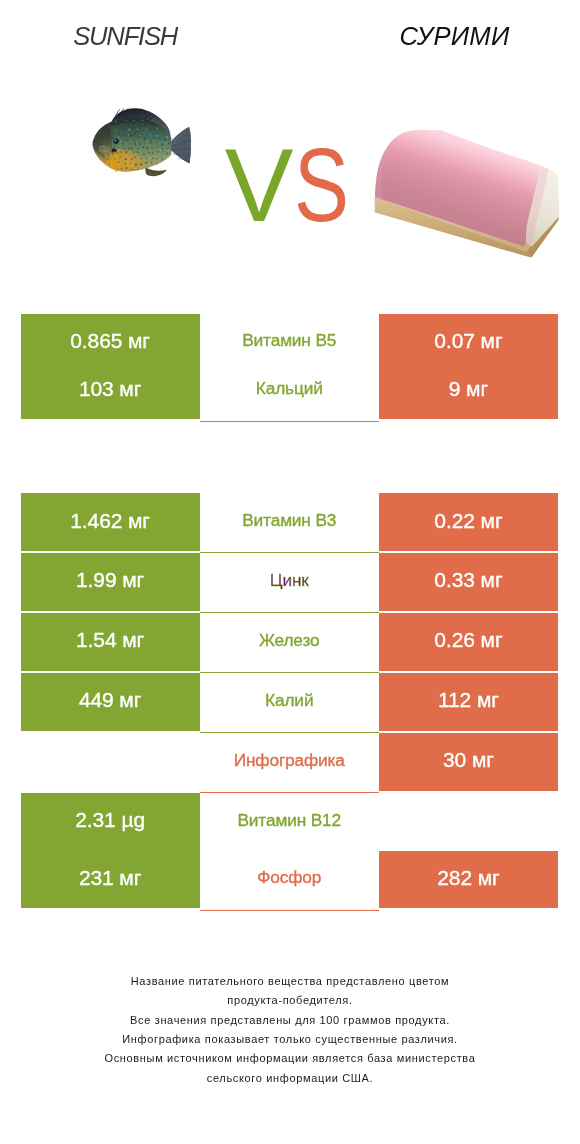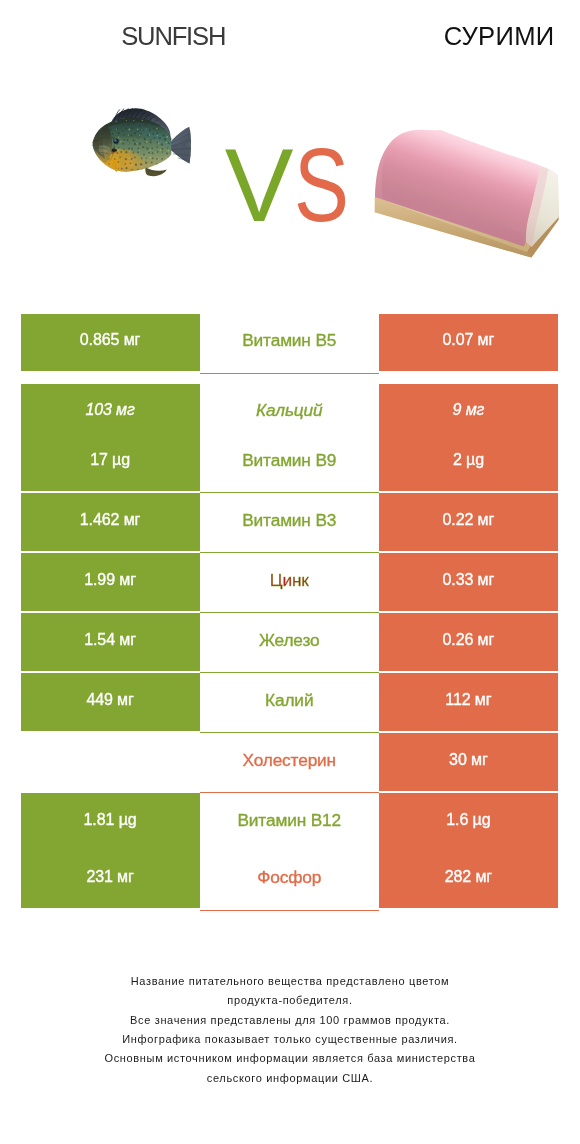--- a/index.html
+++ b/index.html
@@ -1,38 +1,38 @@
 <!DOCTYPE html>
 <html><head>
 <meta charset="utf-8">
 <style>
   html,body{margin:0;padding:0;}
   body{width:580px;height:1144px;background:#ffffff;font-family:"Liberation Sans",sans-serif;}
   .page{position:relative;width:580px;height:1144px;overflow:hidden;background:#fff;}
 
   
-  .title{position:absolute;text-align:right;white-space:nowrap;line-height:26px;}
+  .title{position:absolute;text-align:center;white-space:nowrap;line-height:26px;font-style:italic;}
   .title-left {left:25.2px;  top:23px; width:200px; color:#3a3a3a; font-weight:300; font-size:25.6px; letter-spacing:-1.2px;}
   .title-right{left:354.5px; top:23px; width:200px; color:#111111; font-weight:400; font-size:25.6px; letter-spacing:0.3px;}
 
   
   .hero-fish{position:absolute;left:89px;top:105px;width:105px;height:74.7px;}
   .hero-surimi{position:absolute;left:368px;top:118px;width:194px;height:150px;}
   .vs{position:absolute;left:224.7px;top:134px;height:80px;
       font-size:103px;line-height:103px;font-weight:400;letter-spacing:0;white-space:nowrap;}
   .vs span{display:inline-block;}
   .vs .v{color:#7aa72a;margin-left:0px;}
   .vs .s{color:#e2694a;transform:scaleX(0.80);transform-origin:left center;margin-left:0.8px;}
 
   
   .table{position:absolute;left:20.5px;top:313.6px;width:537.5px;height:599.3px;}
   .row{position:absolute;left:0;width:537.5px;height:59.93px;}
   .cell{position:absolute;top:0px;height:57.7px;box-sizing:border-box;
         display:flex;align-items:center;justify-content:center;
-        font-size:16px;font-weight:normal;letter-spacing:-0.1px;line-height:1;
+        font-size:21px;font-weight:normal;letter-spacing:-0.1px;line-height:1;
         -webkit-text-stroke:0.35px #ffffff;}
   .cell > span{display:block;position:relative;top:-2.2px;}
   .cell.left {left:0px;      width:179.17px;background:#82a631;color:#fff;}
   .cell.mid  {left:179.17px; width:179.17px;background:#fff;font-size:17.3px;font-weight:normal;letter-spacing:-0.15px;
               height:59.93px;border-bottom:1.1px solid #82a631;}
   .cell.right{left:358.33px; width:179.17px;background:#e06c49;color:#fff;}
 
   
   .note{position:absolute;left:0;top:971.8px;width:580px;text-align:center;
         font-size:11px;color:#1a1a1a;line-height:19.4px;font-weight:400;letter-spacing:0.65px;}
@@ -484,58 +484,47 @@
         <div class="cell left">
           <span>0.865 мг</span>
         </div>
         <div class="cell mid" style="color: rgb(130, 166, 49); border-bottom-color: rgb(130, 166, 49); -webkit-text-stroke: 0.35px rgb(130, 166, 49);">
           <span>Витамин B5</span>
         </div>
         <div class="cell right">
           <span>0.07 мг</span>
         </div>
       </div>
-      <div class="row" style="top: 70px; font-style: italic;">
+      <div class="row" style="top: 48px;">
         <div class="cell left">
           <span>103 мг</span>
         </div>
         <div class="cell mid" style="color: rgb(130, 166, 49); border-bottom-color: rgb(130, 166, 49); -webkit-text-stroke: 0.35px rgb(130, 166, 49);">
           <span>Кальций</span>
         </div>
         <div class="cell right">
           <span>9 мг</span>
         </div>
       </div>
-      <div class="row" style="top: 119.86px;">
-        <div class="cell left">
-          <span>17 µg</span>
-        </div>
-        <div class="cell mid" style="color: rgb(130, 166, 49); border-bottom-color: rgb(130, 166, 49); -webkit-text-stroke: 0.35px rgb(130, 166, 49);">
-          <span>Витамин B9</span>
-        </div>
-        <div class="cell right">
-          <span>2 µg</span>
-        </div>
-      </div>
       <div class="row" style="top: 179.79px;">
         <div class="cell left">
           <span>1.462 мг</span>
         </div>
         <div class="cell mid" style="color: rgb(130, 166, 49); border-bottom-color: rgb(130, 166, 49); -webkit-text-stroke: 0.35px rgb(130, 166, 49);">
           <span>Витамин B3</span>
         </div>
         <div class="cell right">
           <span>0.22 мг</span>
         </div>
       </div>
       <div class="row" style="top: 239.72px;">
         <div class="cell left">
           <span>1.99 мг</span>
         </div>
-        <div class="cell mid" style="color: #b91c1c; border-bottom-color: rgb(130, 166, 49); -webkit-text-stroke: 0.35px rgb(130, 166, 49);">
+        <div class="cell mid" style="color: #701a75; border-bottom-color: rgb(130, 166, 49); -webkit-text-stroke: 0.35px rgb(130, 166, 49);">
           <span>Цинк</span>
         </div>
         <div class="cell right">
           <span>0.33 мг</span>
         </div>
       </div>
       <div class="row" style="top: 299.65px;">
         <div class="cell left">
           <span>1.54 мг</span>
         </div>
@@ -552,35 +541,32 @@
         </div>
         <div class="cell mid" style="color: rgb(130, 166, 49); border-bottom-color: rgb(130, 166, 49); -webkit-text-stroke: 0.35px rgb(130, 166, 49);">
           <span>Калий</span>
         </div>
         <div class="cell right">
           <span>112 мг</span>
         </div>
       </div>
       <div class="row" style="top: 419.51px;">
         <div class="cell mid" style="color: rgb(224, 108, 73); border-bottom-color: rgb(224, 108, 73); -webkit-text-stroke: 0.35px rgb(224, 108, 73);">
-          <span>Холестерин</span>
+          <span>Инфографика</span>
         </div>
         <div class="cell right">
           <span>30 мг</span>
         </div>
       </div>
       <div class="row" style="top: 479.44px;">
         <div class="cell left">
-          <span>1.81 µg</span>
+          <span>2.31 µg</span>
         </div>
         <div class="cell mid" style="color: rgb(130, 166, 49); border-bottom-color: rgb(130, 166, 49); -webkit-text-stroke: 0.35px rgb(130, 166, 49);">
           <span>Витамин B12</span>
-        </div>
-        <div class="cell right">
-          <span>1.6 µg</span>
         </div>
       </div>
       <div class="row" style="top: 537px;">
         <div class="cell left">
           <span>231 мг</span>
         </div>
         <div class="cell mid" style="color: rgb(224, 108, 73); border-bottom-color: rgb(224, 108, 73); -webkit-text-stroke: 0.35px rgb(224, 108, 73);">
           <span>Фосфор</span>
         </div>
         <div class="cell right">

